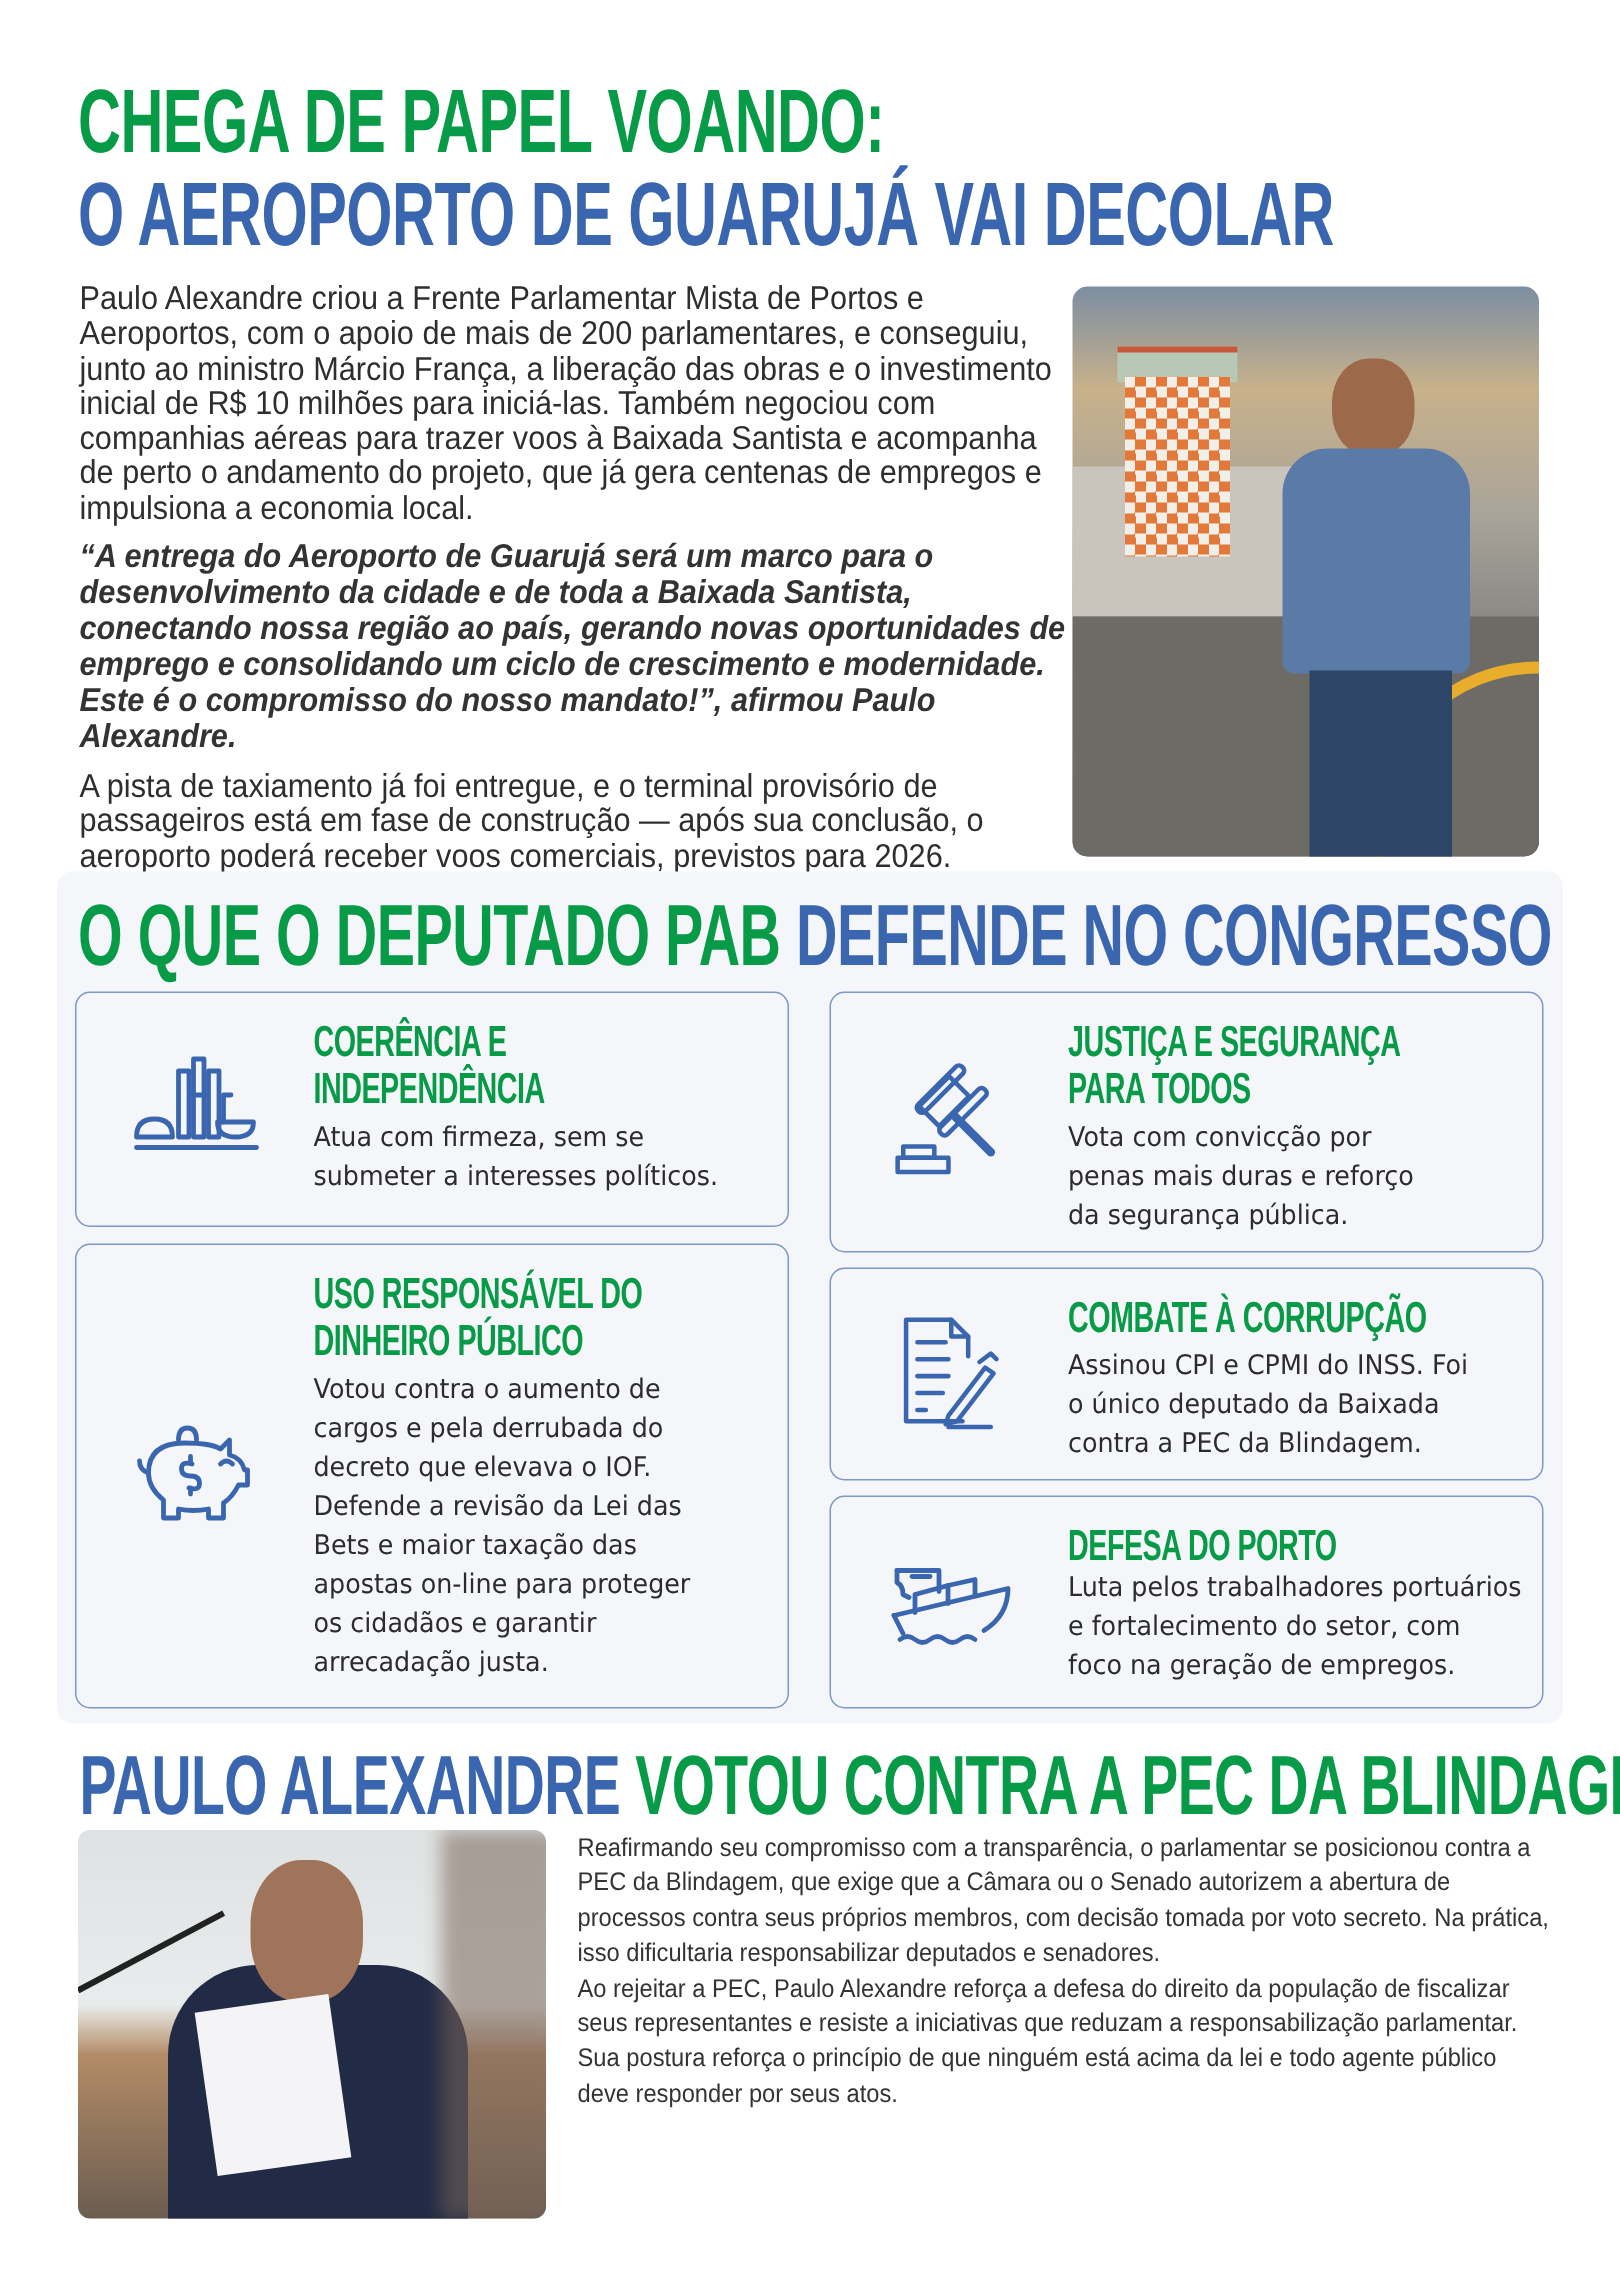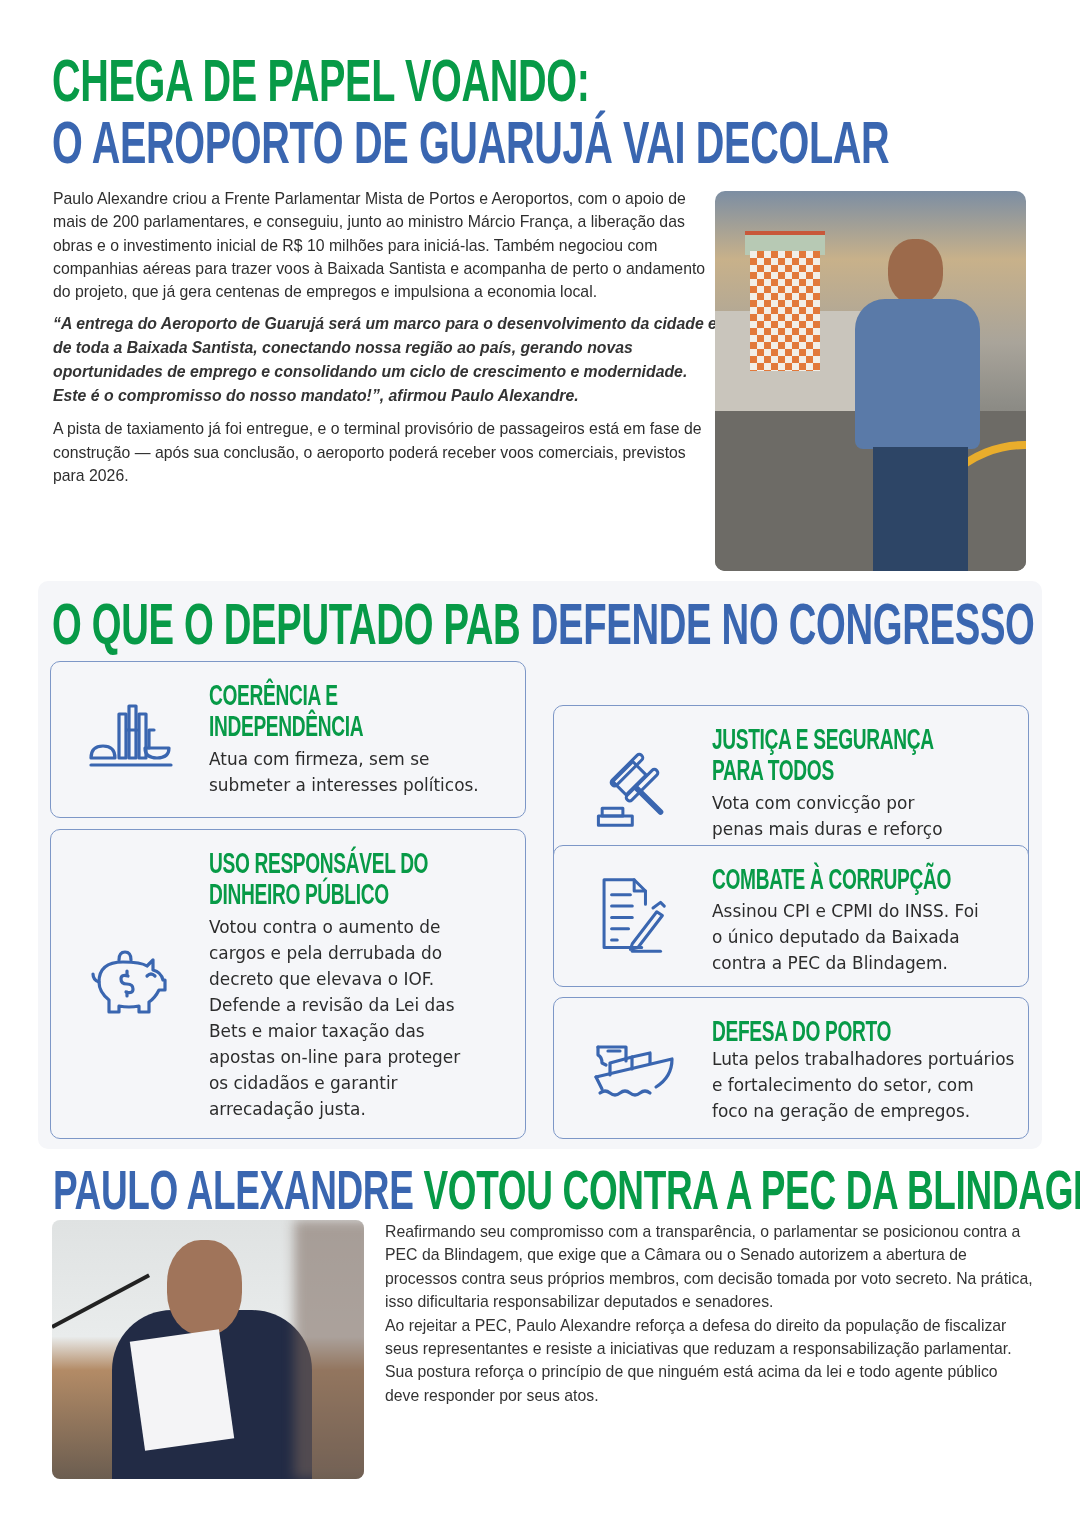--- a/index.html
+++ b/index.html
@@ -8,21 +8,21 @@
 
   .cond { font-family: "Liberation Sans", sans-serif; font-weight: 700; transform-origin: left top; white-space: nowrap; letter-spacing: -0.5px; }
   .green { color: #079a47; }
   .blue { color: #3a66b0; }
 
   
   .headline { position: absolute; left: 52px; top: 50px; }
   .headline .line { font-size: 60px; line-height: 62px; display: block; transform: scaleX(0.66); }
 
   
-  .intro { position: absolute; left: 53px; top: 187px; width: 665px; font-size: 17px; line-height: 23.3px; color: #2e2e2e; }
+  .intro { position: absolute; left: 53px; top: 187px; width: 665px; font-size: 22px; line-height: 23.3px; color: #2e2e2e; }
   .intro p { margin-bottom: 9px; }
   .intro .quote { font-style: italic; font-weight: 700; color: #333; line-height: 24px; }
   .intro .lead { transform: scaleX(0.93); transform-origin: left top; width: 715px; }
 
   .photo1 { position: absolute; left: 715px; top: 191px; width: 311px; height: 380px; border-radius: 10px; overflow: hidden;
     background: linear-gradient(180deg, #7c8ea3 0%, #c8b18a 18%, #a9a49a 40%, #8f8e88 55%, #7b7a74 70%, #5d5c57 100%); }
   .photo1 .tower { position: absolute; left: 35px; top: 60px; width: 70px; height: 120px;
     background: repeating-conic-gradient(#e2793a 0 25%, #f2efe8 0 50%) 0 0/14px 14px; }
   .photo1 .towertop { position: absolute; left: 30px; top: 40px; width: 80px; height: 24px; background: #b7c9b4; border-top: 4px solid #c8583a; }
   .photo1 .hangar { position: absolute; left: 0; top: 120px; width: 150px; height: 100px; background: #c9c5bc; }
@@ -106,21 +106,21 @@
     </svg>
   </div>
   <div class="ctitle cond" style="top:18px;">COERÊNCIA E</div>
   <div class="ctitle cond" style="top:49px;">INDEPENDÊNCIA</div>
   <div class="cbody" style="top:84px;">
     <div>Atua com firmeza, sem se</div>
     <div>submeter a interesses políticos.</div>
   </div>
 </div>
 
-<div class="card" style="left:553px; top:661px; width:476px; height:174px;margin-top:44px;">
+<div class="card" style="left:553px; top:661px; width:476px; height:174px;">
   <div class="icon" style="top:44px;">
     <svg viewBox="0 0 90 85" fill="none" stroke="#3a66b0" stroke-width="3.2" stroke-linecap="round" stroke-linejoin="round">
       <rect x="22" y="20" width="30" height="20" transform="rotate(-45 37 30)"></rect>
       <rect x="12" y="18" width="44" height="7" rx="3" transform="rotate(-45 34 21)"></rect>
       <rect x="28" y="34" width="44" height="7" rx="3" transform="rotate(-45 50 37)"></rect>
       <path d="M44 40 L70 66" stroke-width="6"></path>
       <rect x="8" y="62" width="22" height="8"></rect>
       <rect x="4" y="70" width="36" height="10"></rect>
     </svg>
   </div>

